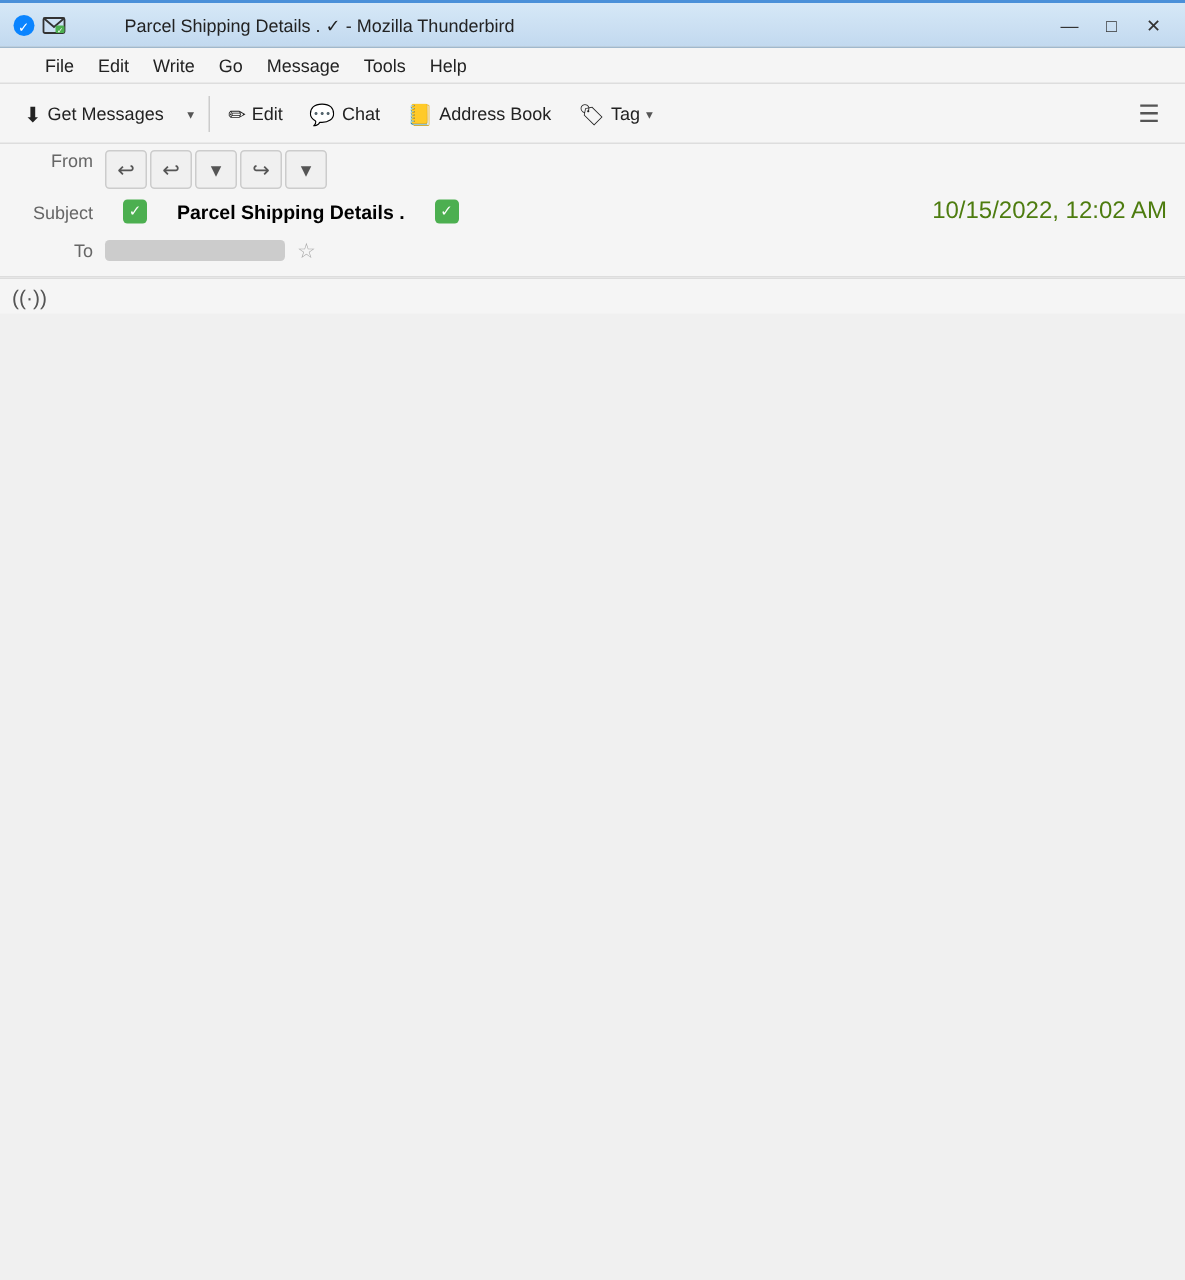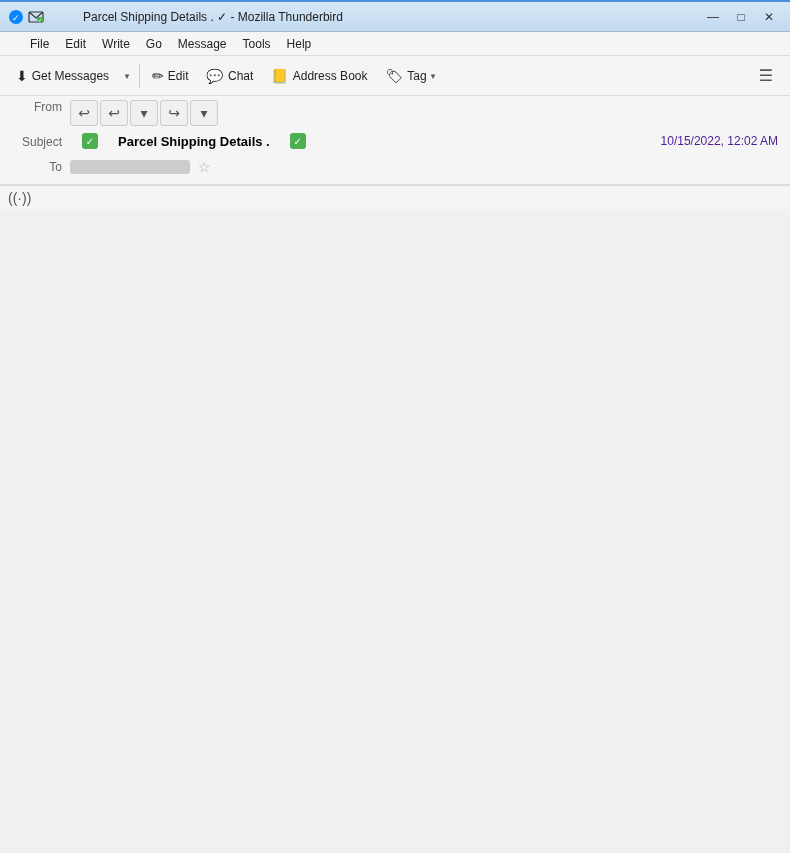--- a/index.html
+++ b/index.html
@@ -196,22 +196,22 @@
       border-radius: 3px;
       color: white;
       font-size: 10px;
     }
     .subject-text {
       font-weight: bold;
       font-size: 13px;
       color: #000000;
     }
     .timestamp {
-      font-size: 12px;
-      color: #4c1d95;
+      font-size: 16px;
+      color: #4d7c0f;
     }
     .to-row {
       display: flex;
       align-items: center;
       min-height: 26px;
       gap: 8px;
     }
     .to-blurred {
       width: 120px;
       height: 14px;

